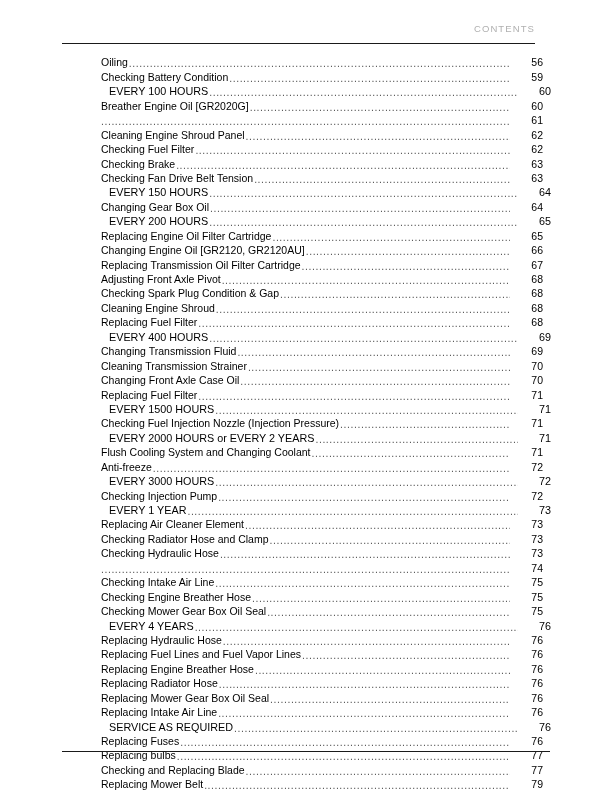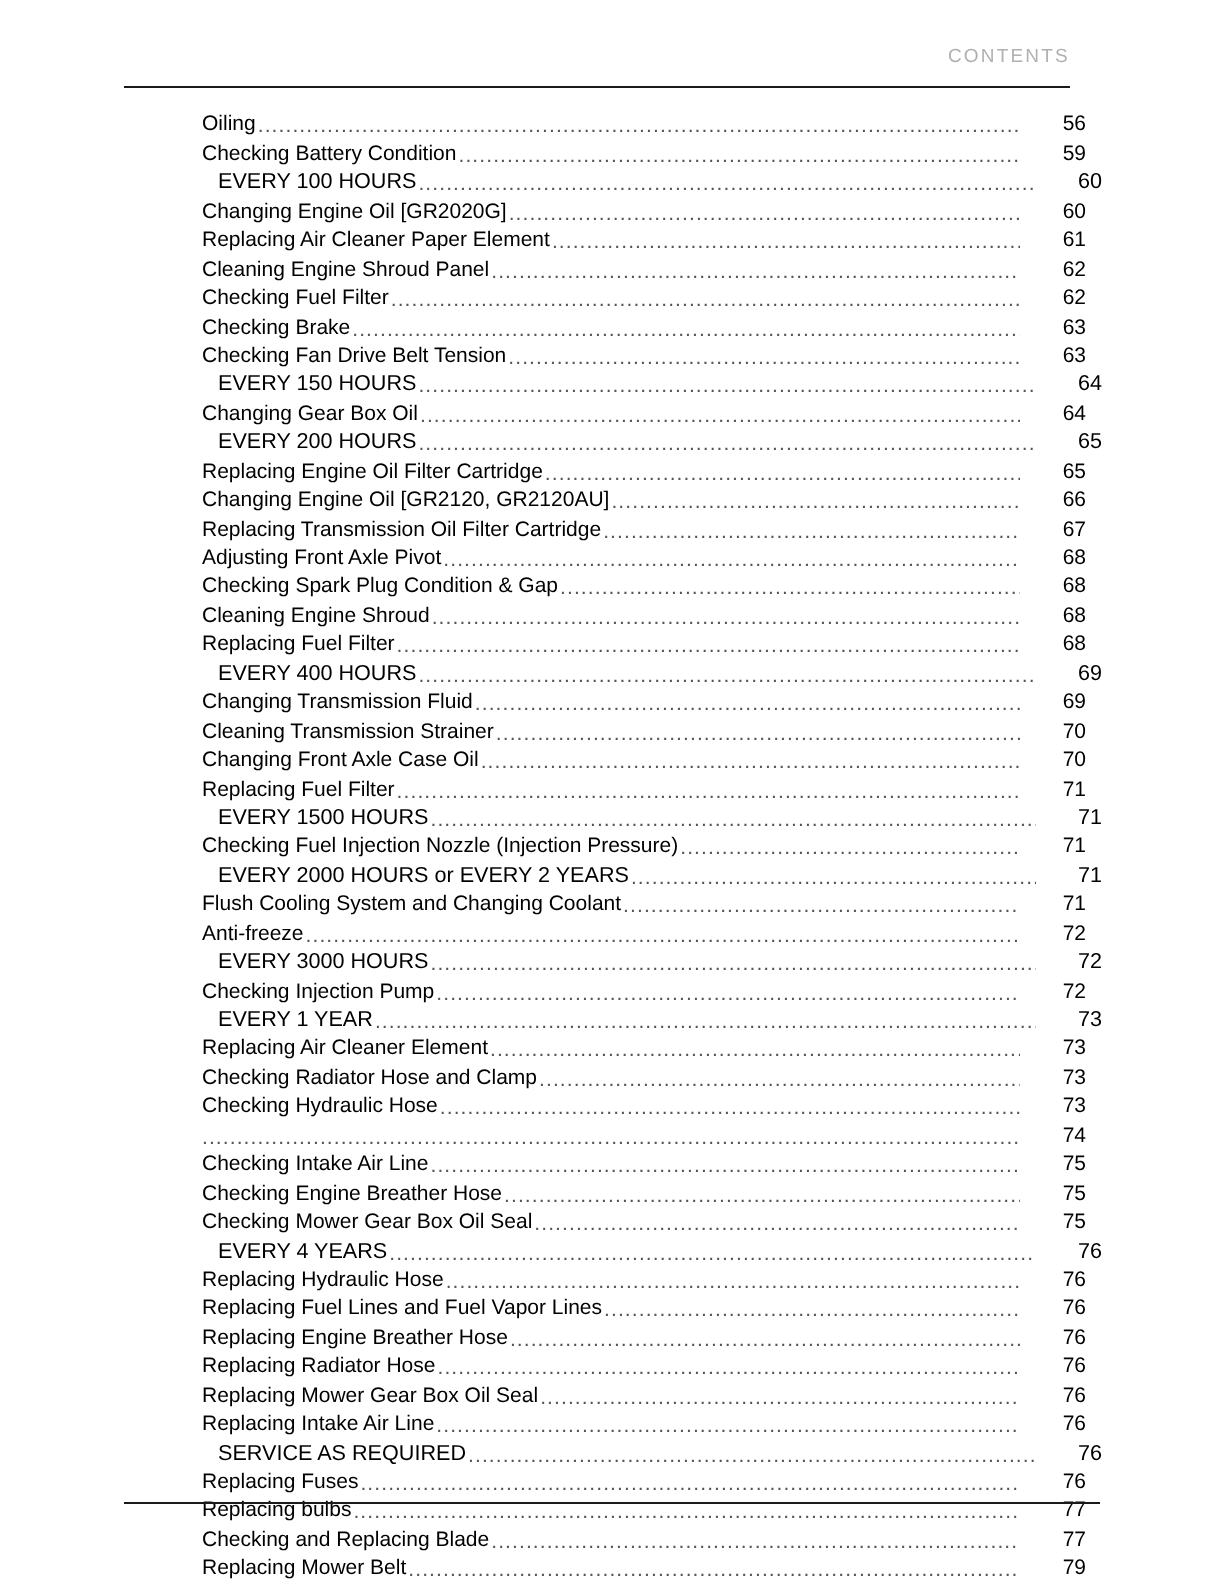--- a/index.html
+++ b/index.html
@@ -132,26 +132,25 @@
         <span class="toc-label">Checking Battery Condition</span>
         <span class="toc-leader"></span>
         <span class="toc-page">59</span>
       </div>
       <div class="toc-row level-1">
         <span class="toc-label">EVERY 100 HOURS</span>
         <span class="toc-leader"></span>
         <span class="toc-page">60</span>
       </div>
       <div class="toc-row level-2">
-        <span class="toc-label">Changing Engine Oil [GR2020G]</span>
+        <span class="toc-label">Breather Engine Oil [GR2020G]</span>
         <span class="toc-leader"></span>
         <span class="toc-page">60</span>
       </div>
       <div class="toc-row level-2">
-        <span class="toc-label">Replacing Air Cleaner Paper Element</span>
         <span class="toc-leader"></span>
         <span class="toc-page">61</span>
       </div>
       <div class="toc-row level-2">
         <span class="toc-label">Cleaning Engine Shroud Panel</span>
         <span class="toc-leader"></span>
         <span class="toc-page">62</span>
       </div>
       <div class="toc-row level-2">
         <span class="toc-label">Checking Fuel Filter</span>

